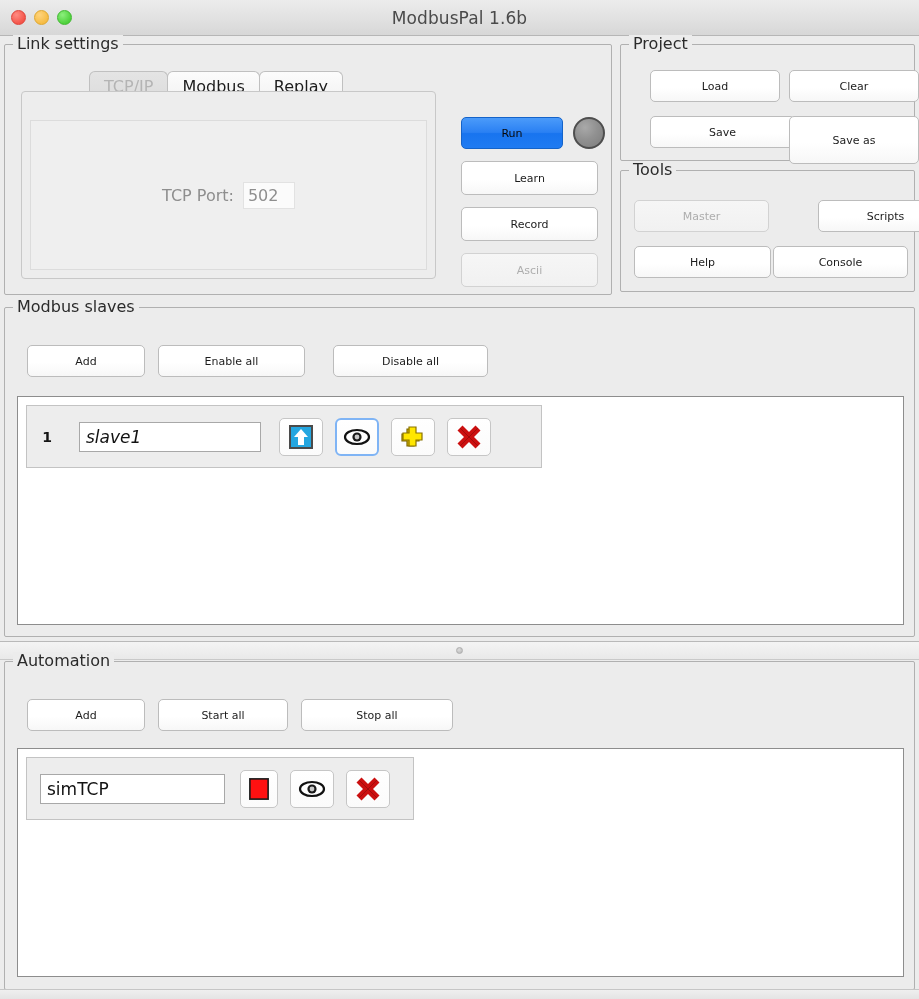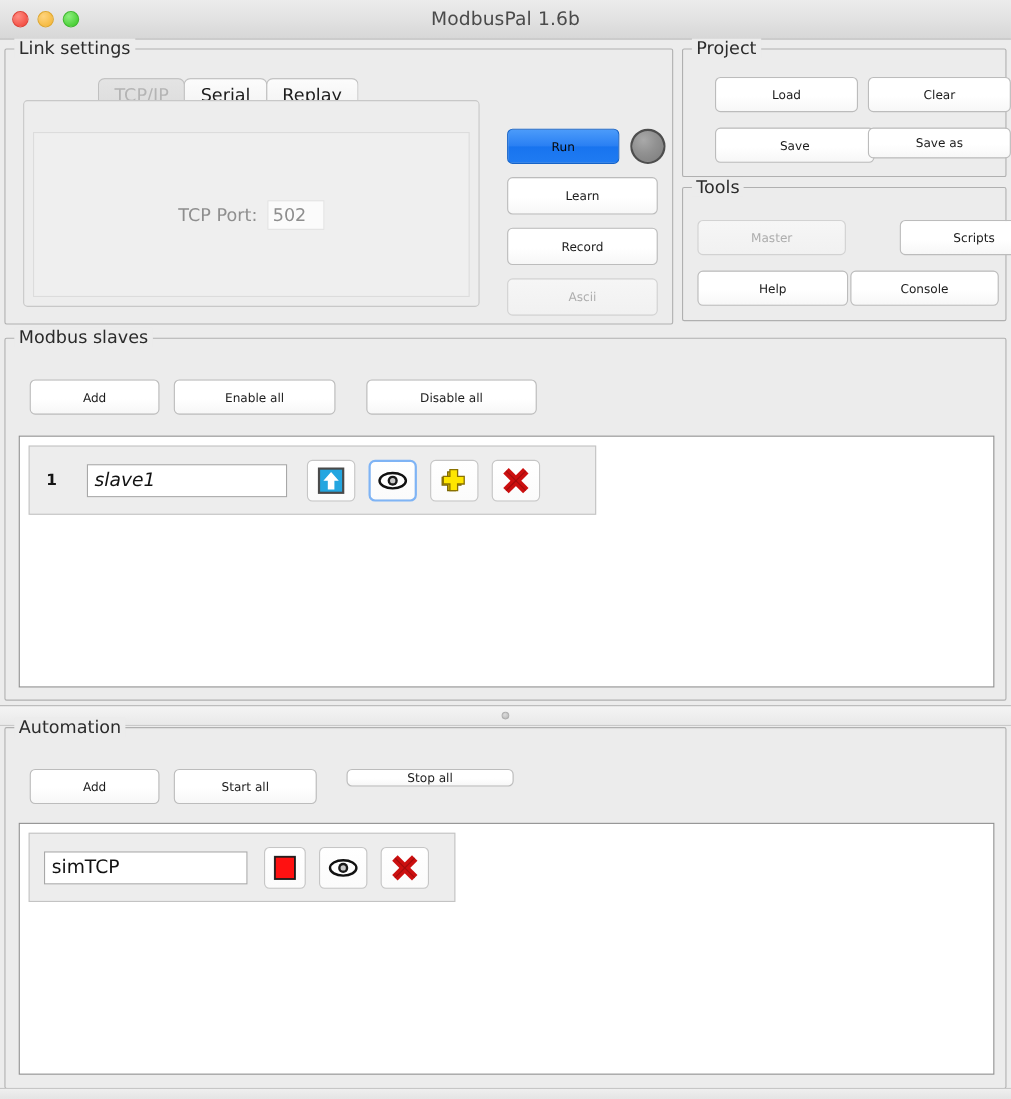--- a/index.html
+++ b/index.html
@@ -268,21 +268,21 @@
       <div class="light max"></div>
     </div>
     <div class="window-title">ModbusPal 1.6b</div>
   </div>
 
   <div class="group" style="left:4px; top:44px; width:608px; height:251px;">
     <div class="group-title">Link settings</div>
 
     <div class="tabstrip" style="left:84px; top:26px;">
       <div class="tab selected">TCP/IP</div>
-      <div class="tab">Serial</div>
+      <div class="tab">Modbus</div>
       <div class="tab">Replay</div>
     </div>
 
     <div class="tabpanel" style="left:16px; top:46px; width:415px; height:188px;">
       <div class="tabpanel-inner">
         <div class="port-row">
           <span class="port-label">TCP Port:</span>
           <span class="port-field">502</span>
         </div>
       </div>
@@ -294,21 +294,21 @@
     <div class="btn" style="position:absolute; left:456px; top:116px; width:137px; height:34px;">Learn</div>
     <div class="btn" style="position:absolute; left:456px; top:162px; width:137px; height:34px;">Record</div>
     <div class="btn disabled" style="position:absolute; left:456px; top:208px; width:137px; height:34px;">Ascii</div>
   </div>
 
   <div class="group" style="left:620px; top:44px; width:295px; height:117px;">
     <div class="group-title">Project</div>
     <div class="btn" style="position:absolute; left:29px; top:25px; width:130px; height:32px;">Load</div>
     <div class="btn" style="position:absolute; left:168px; top:25px; width:130px; height:32px;">Clear</div>
     <div class="btn" style="position:absolute; left:29px; top:71px; width:145px; height:32px;">Save</div>
-    <div class="btn" style="position:absolute; left:168px; top:71px; width:130px; height:28px;">Save as</div>
+    <div class="btn" style="position:absolute; left:168px; top:71px; width:130px; height:48px;">Save as</div>
   </div>
 
   <div class="group" style="left:620px; top:170px; width:295px; height:122px;">
     <div class="group-title">Tools</div>
     <div class="btn disabled" style="position:absolute; left:13px; top:29px; width:135px; height:32px;">Master</div>
     <div class="btn" style="position:absolute; left:152px; top:29px; width:135px; height:32px;margin-left:45px;">Scripts</div>
     <div class="btn" style="position:absolute; left:13px; top:75px; width:137px; height:32px;">Help</div>
     <div class="btn" style="position:absolute; left:152px; top:75px; width:135px; height:32px;">Console</div>
   </div>
 
@@ -376,21 +376,21 @@
 
   <div class="splitter" style="left:0px; top:641px; width:919px; height:19px;">
     <div class="splitter-dot"></div>
   </div>
 
   <div class="group" style="left:4px; top:661px; width:911px; height:329px;">
     <div class="group-title">Automation</div>
 
     <div class="btn" style="position:absolute; left:22px; top:37px; width:118px; height:32px;">Add</div>
     <div class="btn" style="position:absolute; left:153px; top:37px; width:130px; height:32px;">Start all</div>
-    <div class="btn" style="position:absolute; left:296px; top:37px; width:152px; height:16px;margin-left:14px;">Stop all</div>
+    <div class="btn" style="position:absolute; left:296px; top:37px; width:152px; height:32px;">Stop all</div>
 
     <div class="listarea" style="left:12px; top:86px; width:887px; height:229px;">
 
       <div class="row-panel" style="left:8px; top:8px; width:388px; height:63px;">
 
         <span class="txt-field" style="width:185px; margin-left:13px;">simTCP</span>
 
         <span class="icon-btn" style="width:38px; margin-left:15px;">
           <span>
             <svg width="26" height="28" viewBox="0 0 26 28">

